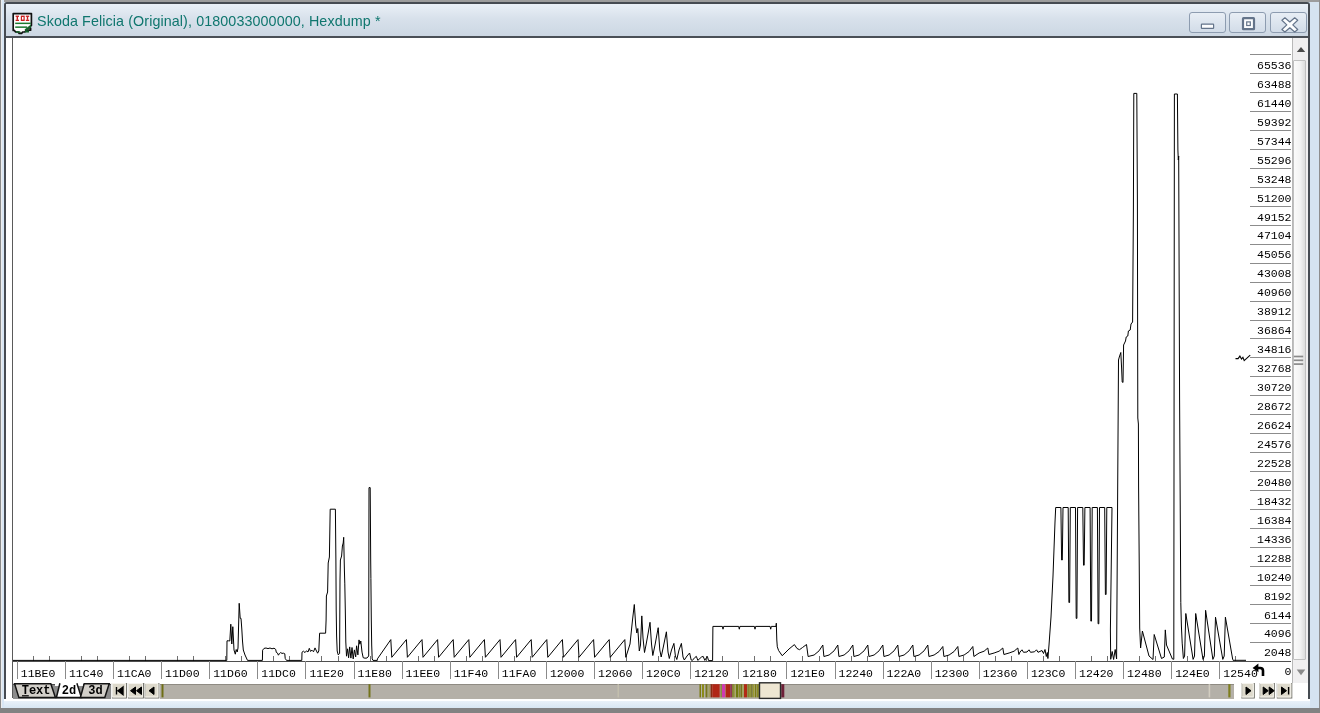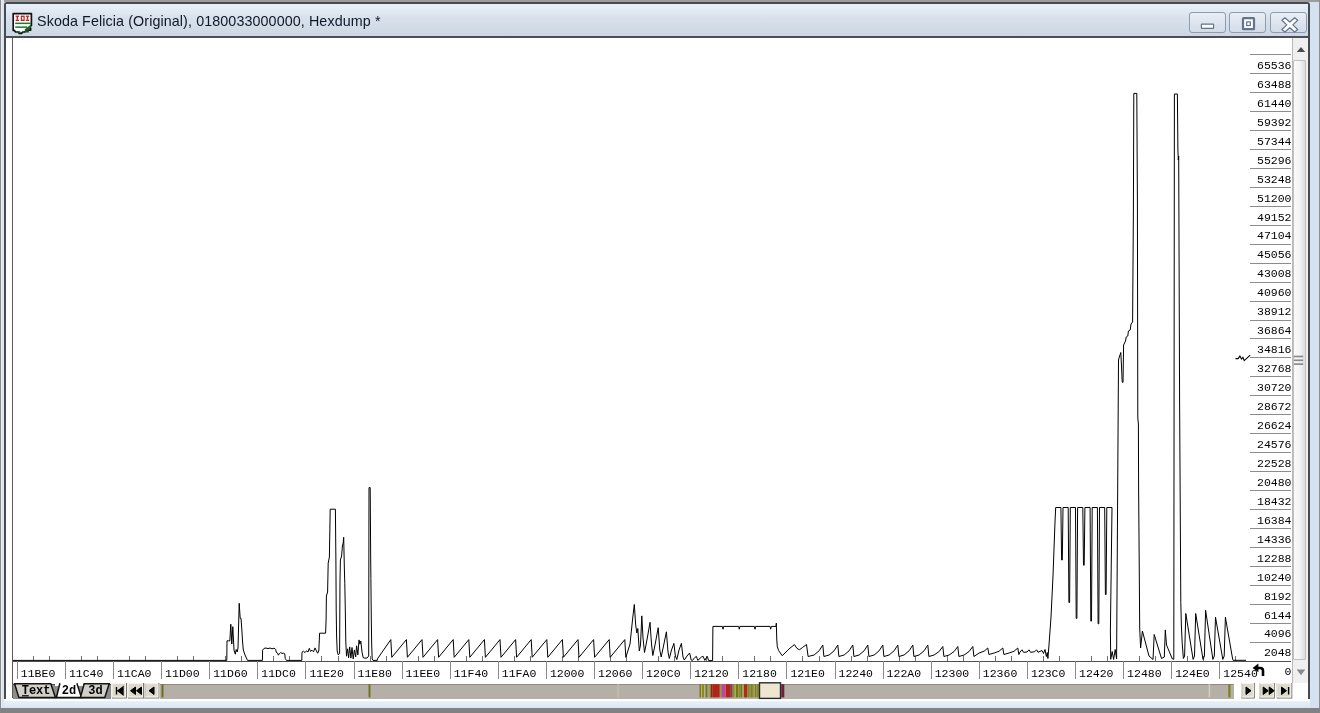--- a/index.html
+++ b/index.html
@@ -3,21 +3,21 @@
 * { margin:0; padding:0; box-sizing:border-box; }
 body { width:1320px; height:713px; overflow:hidden; font-family:"Liberation Sans",sans-serif; background:#d5e3f0; -webkit-font-smoothing:antialiased; }
 .abs { position:absolute; }
 #page { position:relative; width:1320px; height:713px; }
 #topline { left:0; top:0; width:1320px; height:2px; background:#9c9c9c; z-index:5; }
 #leftedge { left:0; top:0; width:4px; height:713px; background:linear-gradient(to right,#8a8a8a 0 1px,#ededed 1px 2px,#d8e6f4 2px 4px); z-index:5; }
 #rightedge { left:1319px; top:0; width:1px; height:713px; background:#8e8e8e; z-index:5; }
 #botbar { left:0; top:708px; width:1320px; height:5px; background:#828282; z-index:5; }
 #win { left:4px; top:2px; width:1306px; height:697px; background:#fff; border:2px solid #464b52; border-bottom:none; border-radius:3px 3px 0 0; z-index:10; }
 #titlebar { left:6px; top:4px; width:1302px; height:32px; background:linear-gradient(#eaf0f7,#d8e1eb 45%,#ccd7e3); z-index:11; }
-#titletext { left:37px; top:13px; z-index:12; font-size:14.3px; color:#0f172a; letter-spacing:0.1px; }
+#titletext { left:37px; top:13px; z-index:12; font-size:14.3px; color:#0f766e; letter-spacing:0.1px; }
 .wbtn { position:absolute; top:12px; height:21px; border:1px solid #8d9cb0; border-radius:3px; background:linear-gradient(#e8eef5,#d2dce8); z-index:12; }
 #contentline { left:6px; top:36px; width:1302px; height:2px; background:#4a4f56; z-index:12; }
 #content { left:12px; top:38px; width:1296px; height:660px; background:#fff; border-left:1px solid #5a5a5a; z-index:11; }
 #vsb { left:1292px; top:38px; width:16px; height:645px; background:#f0eff0; border-left:1px solid #b8b8b8; z-index:12; }
 #vsb-thumb { left:1293px; top:60px; width:13px; height:600px; background:linear-gradient(to right,#fbfbfb,#f3f3f3 55%,#dcdcdc); border:1px solid #c0c0c0; border-radius:1px; z-index:13; }
 #tabstripbg { left:13px; top:683.5px; width:98px; height:15px; background:#8c8c8c; border-top:1px solid #4e4e4e; z-index:12; }
 #hstrip { left:160px; top:683.5px; width:1074px; height:15px; background:#b4b0a8; border-top:1px solid #8f8b83; z-index:12; }
 #belowbar { left:4px; top:698.5px; width:1306px; height:9.5px; background:linear-gradient(#ffffff 0 1.5px,#eaf2f9 1.5px,#d8e6f2); z-index:11; }
 </style></head>
 <body>

